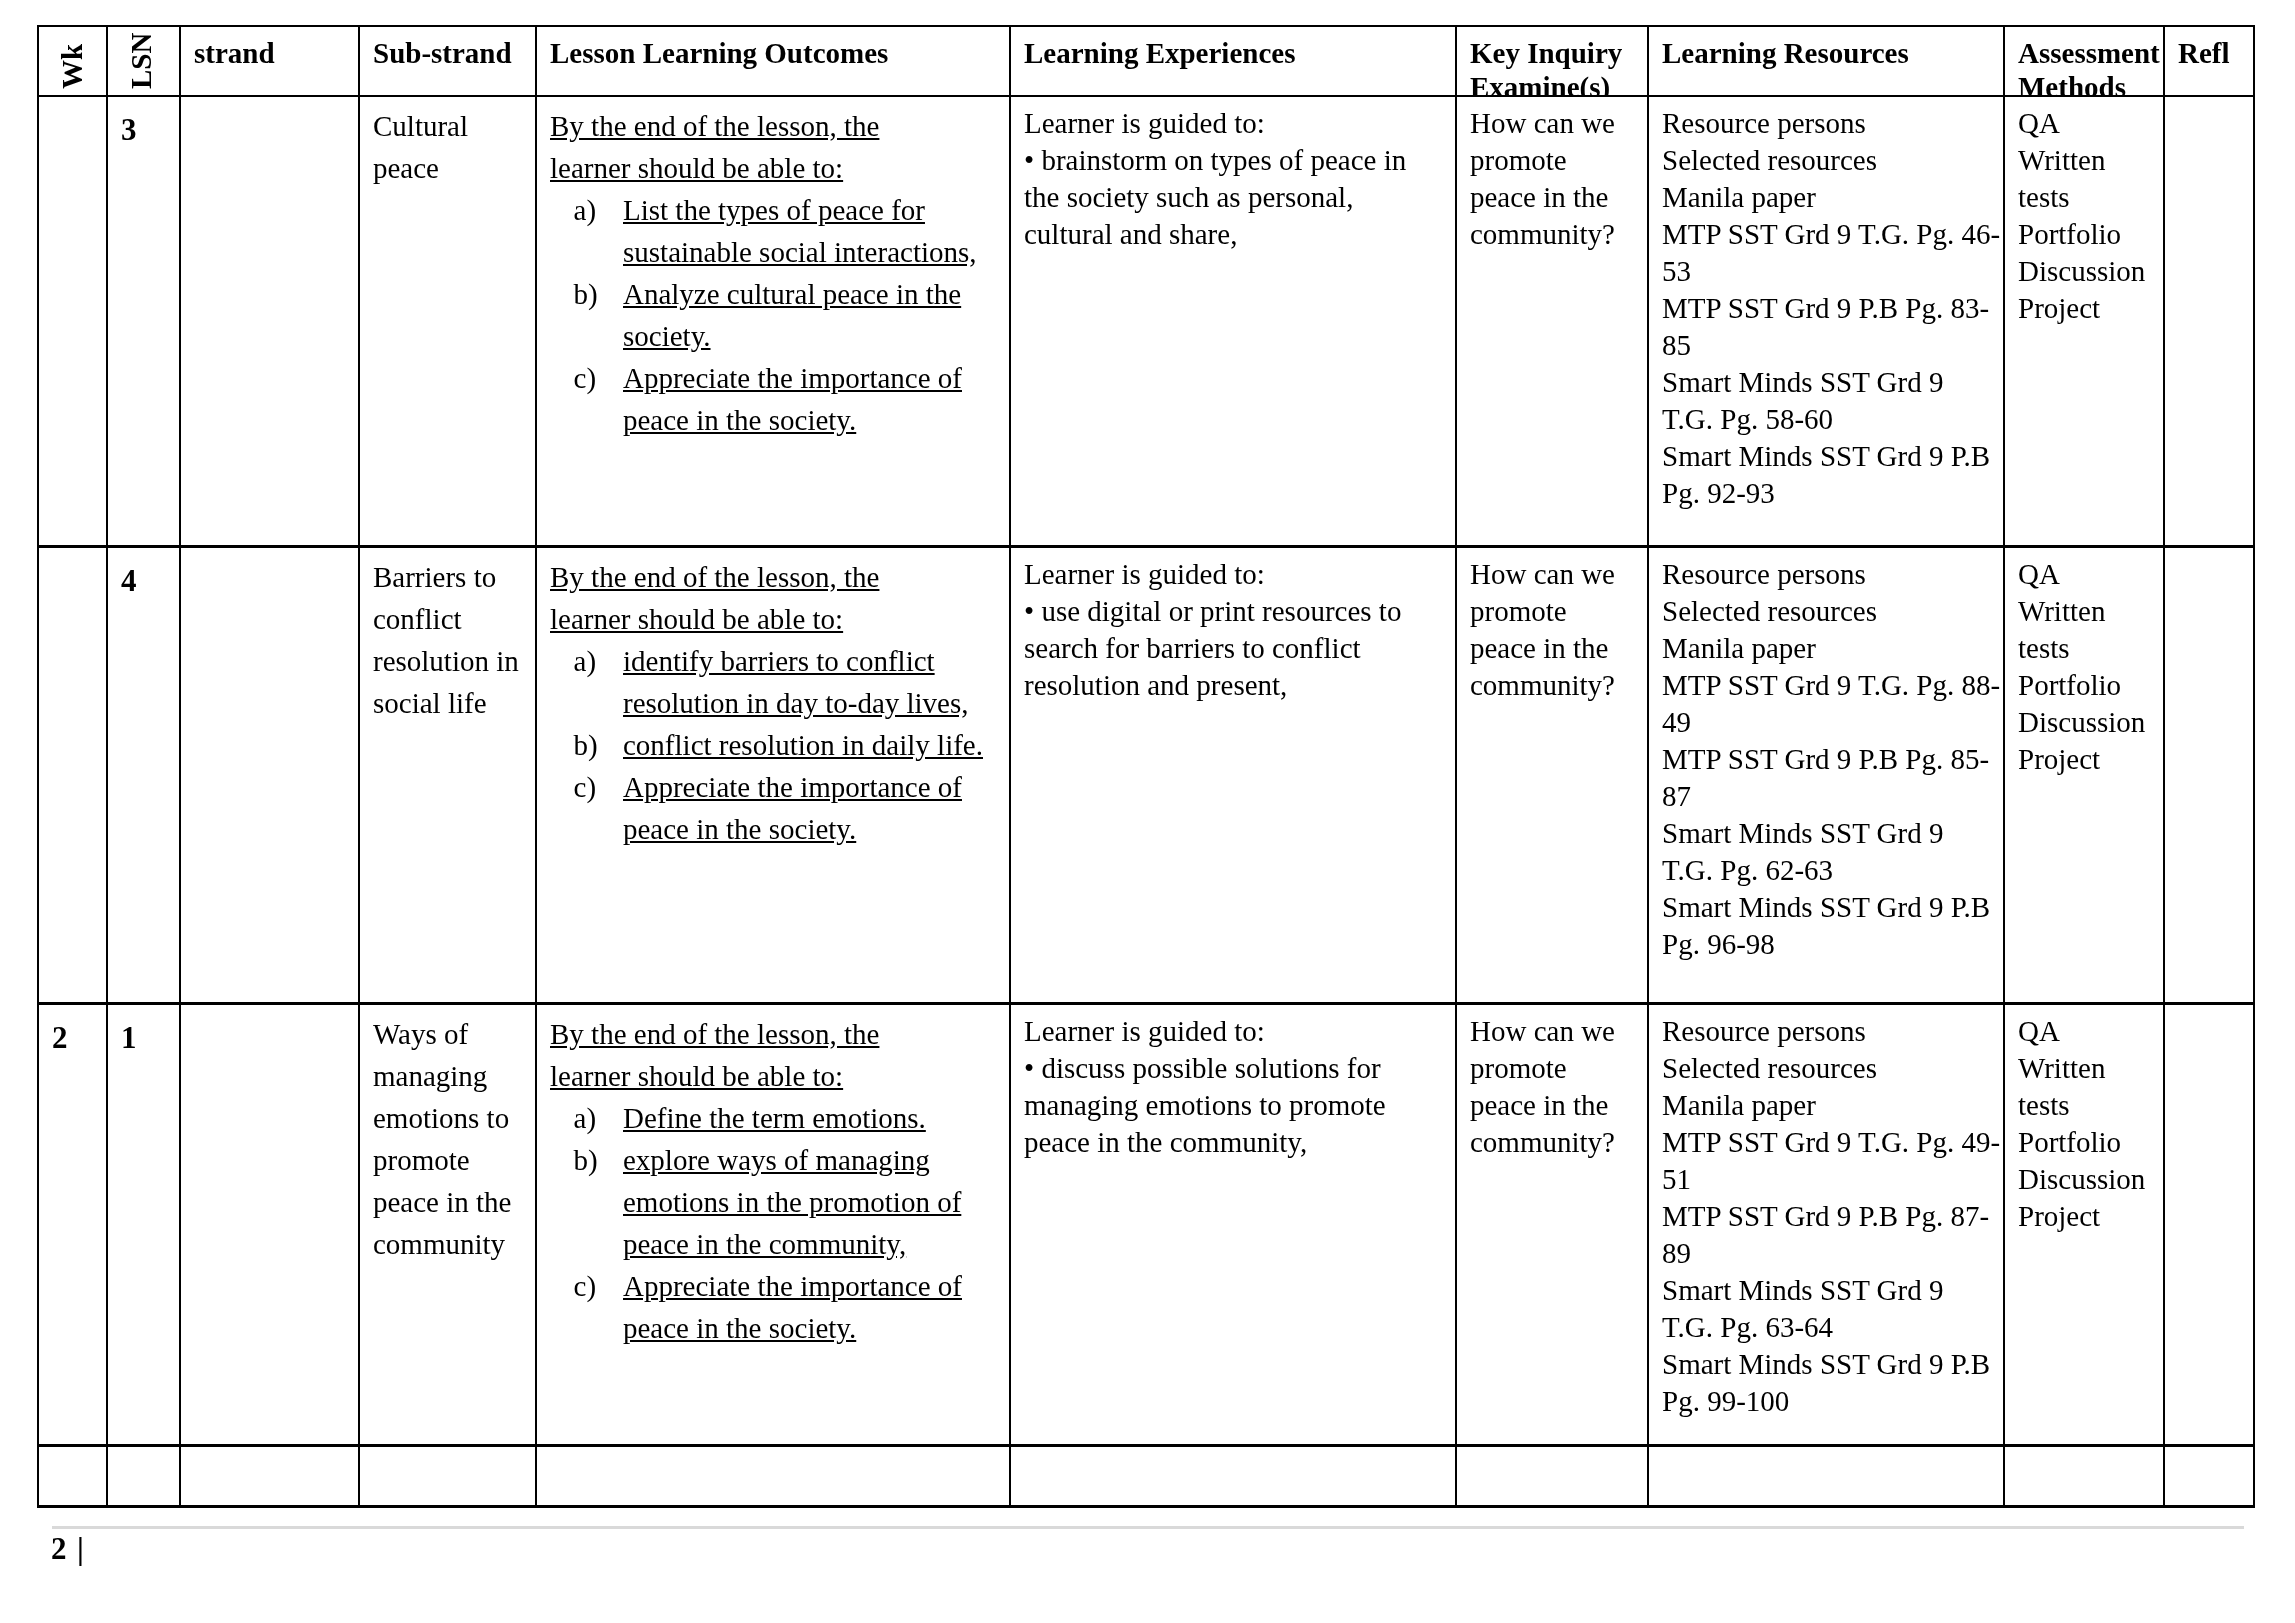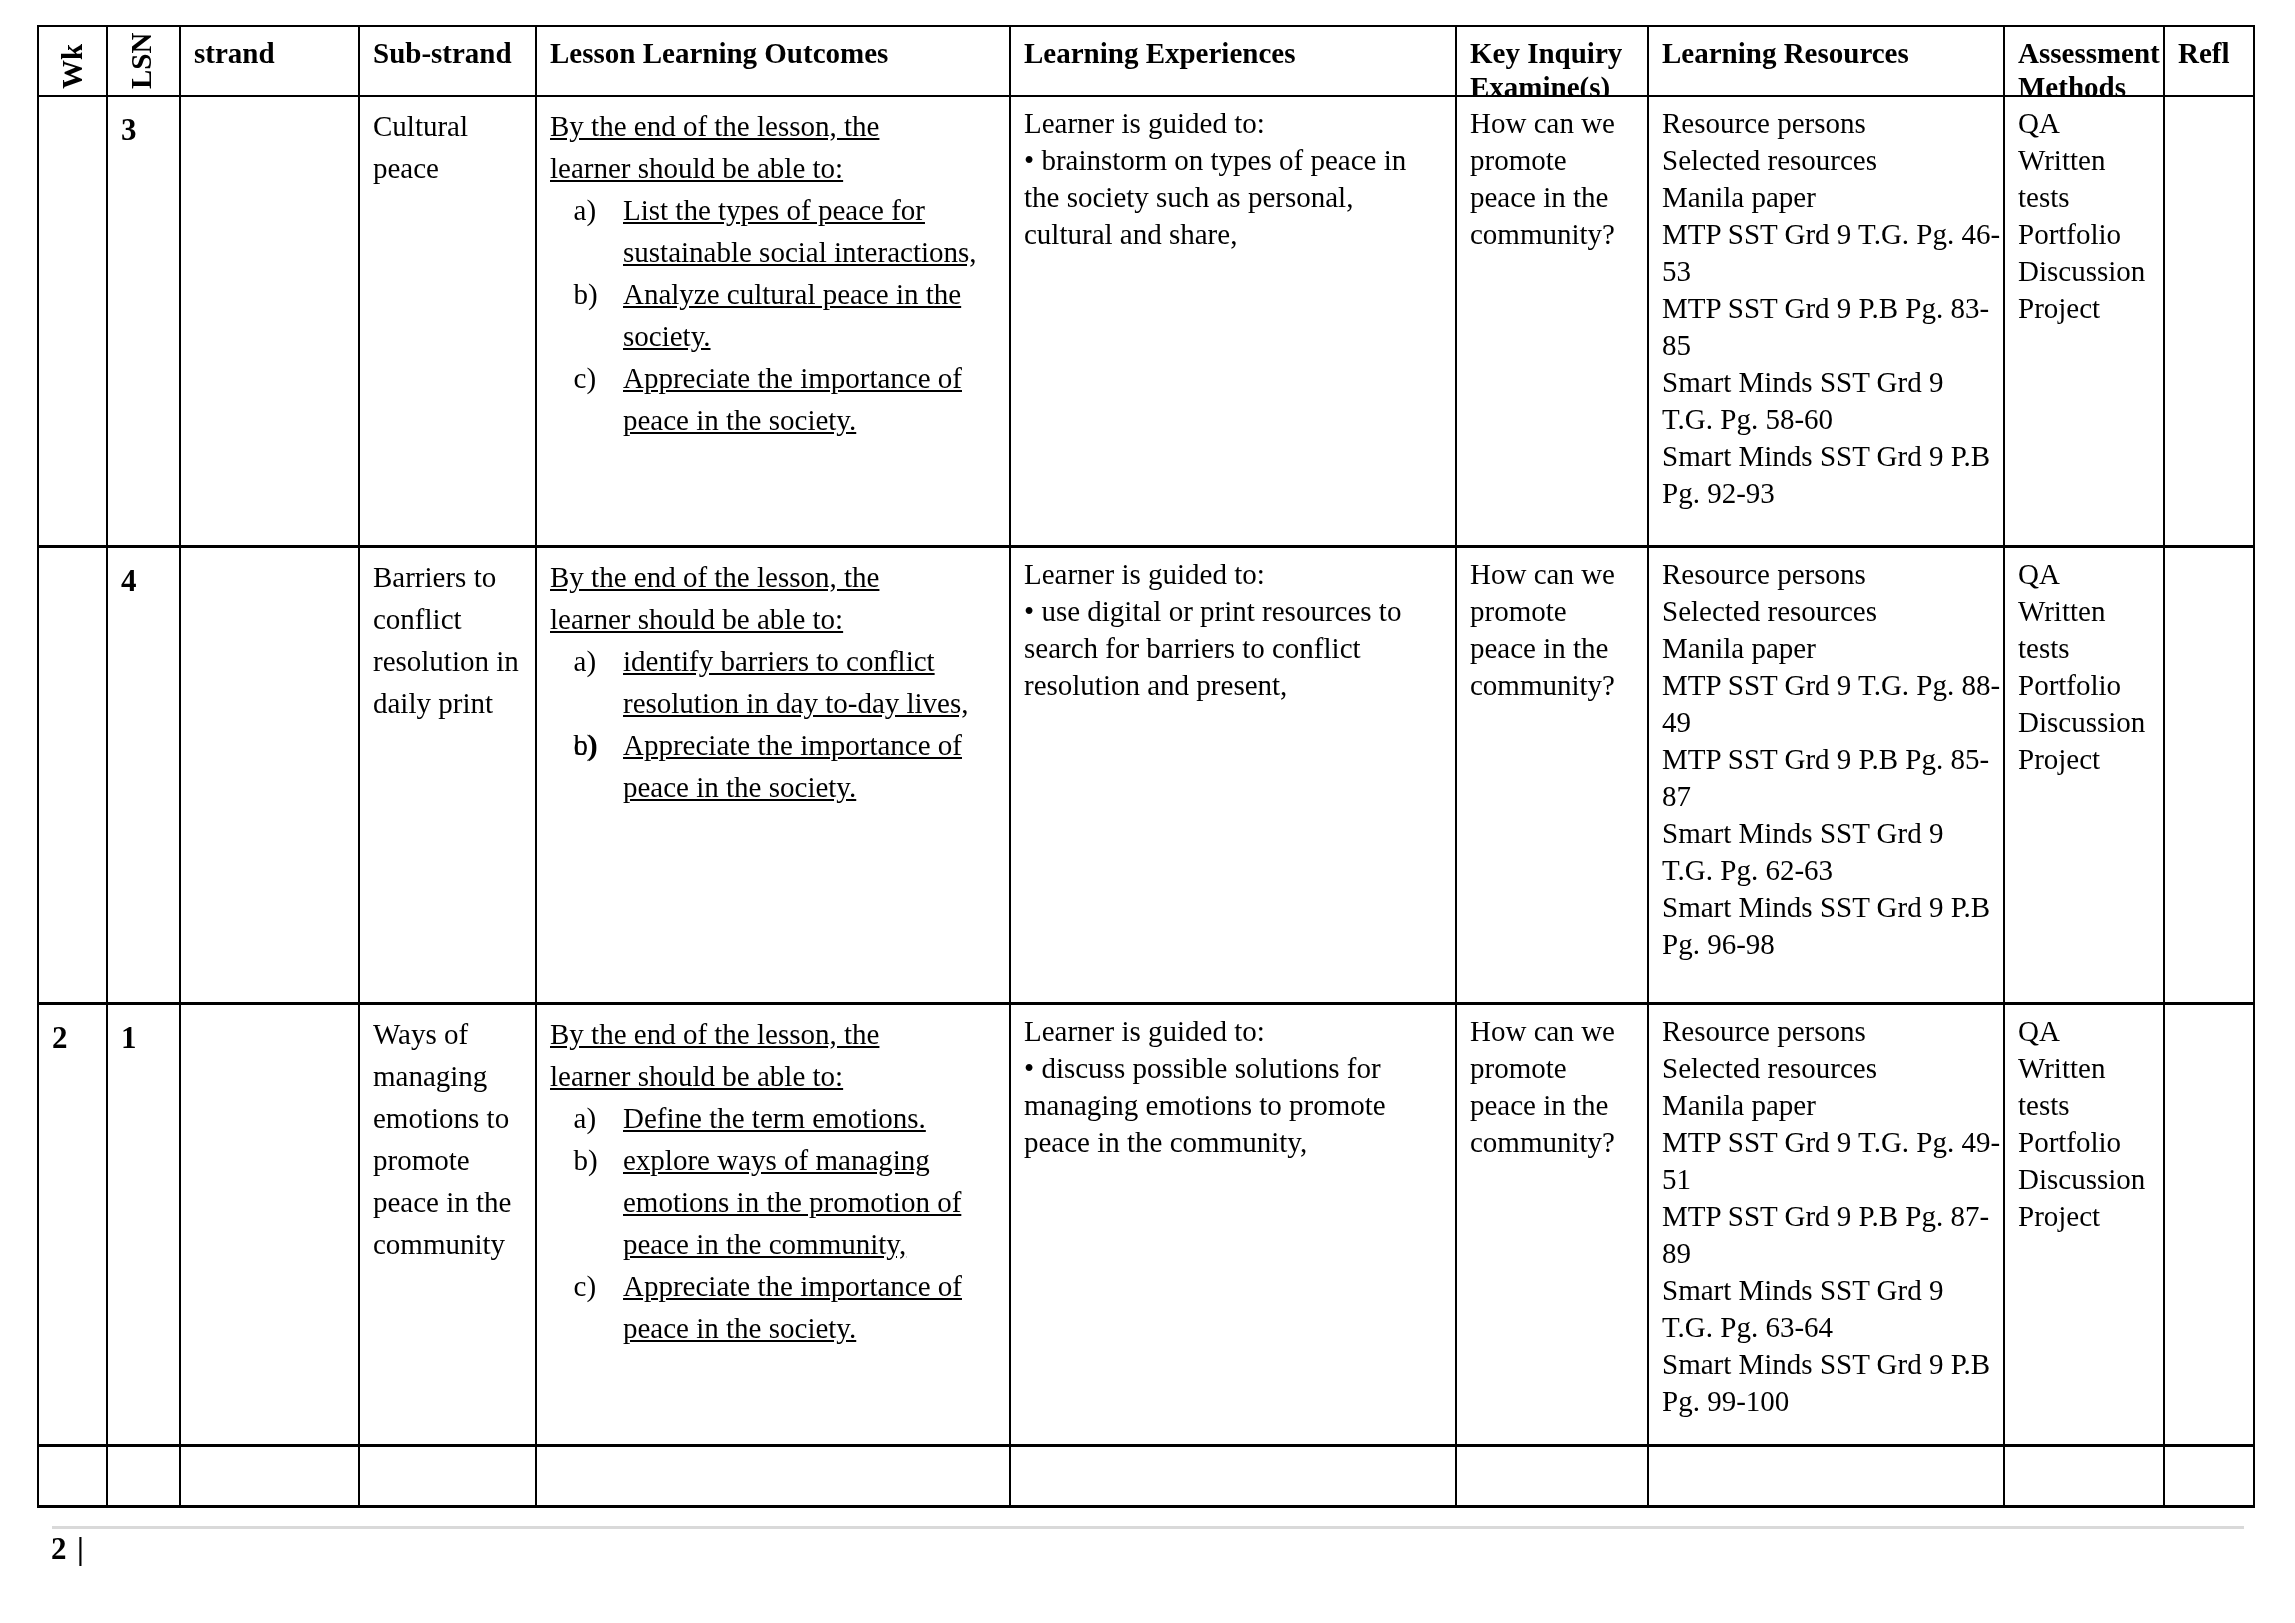--- a/index.html
+++ b/index.html
@@ -159,37 +159,38 @@
         <div class="wk-num"></div>
       </div>
       <div class="cell">
         <div class="lsn-num">4</div>
       </div>
       <div class="cell"></div>
       <div class="cell c-sub">
           <div class="ln">Barriers to</div>
           <div class="ln">conflict</div>
           <div class="ln">resolution in</div>
-          <div class="ln">daily print</div>
+          <div class="ln">social life</div>
         </div>
       <div class="cell c-out">
         <div>
             <div class="ln">By the end of the lesson, the</div>
             <div class="ln">learner should be able to:</div>
           </div>
         <div class="oitem">
           <span class="olabel">a)</span>
           <div>
               <div class="ln">identify barriers to conflict</div>
               <div class="ln">resolution in day to-day lives,</div>
             </div>
         </div>
         <div class="oitem">
           <span class="olabel">b)</span>
           <div>
+              <div class="ln">conflict resolution in daily life.</div>
             </div>
         </div>
         <div class="oitem">
           <span class="olabel">c)</span>
           <div>
               <div class="ln">Appreciate the importance of</div>
               <div class="ln">peace in the society.</div>
             </div>
         </div>
       </div>

